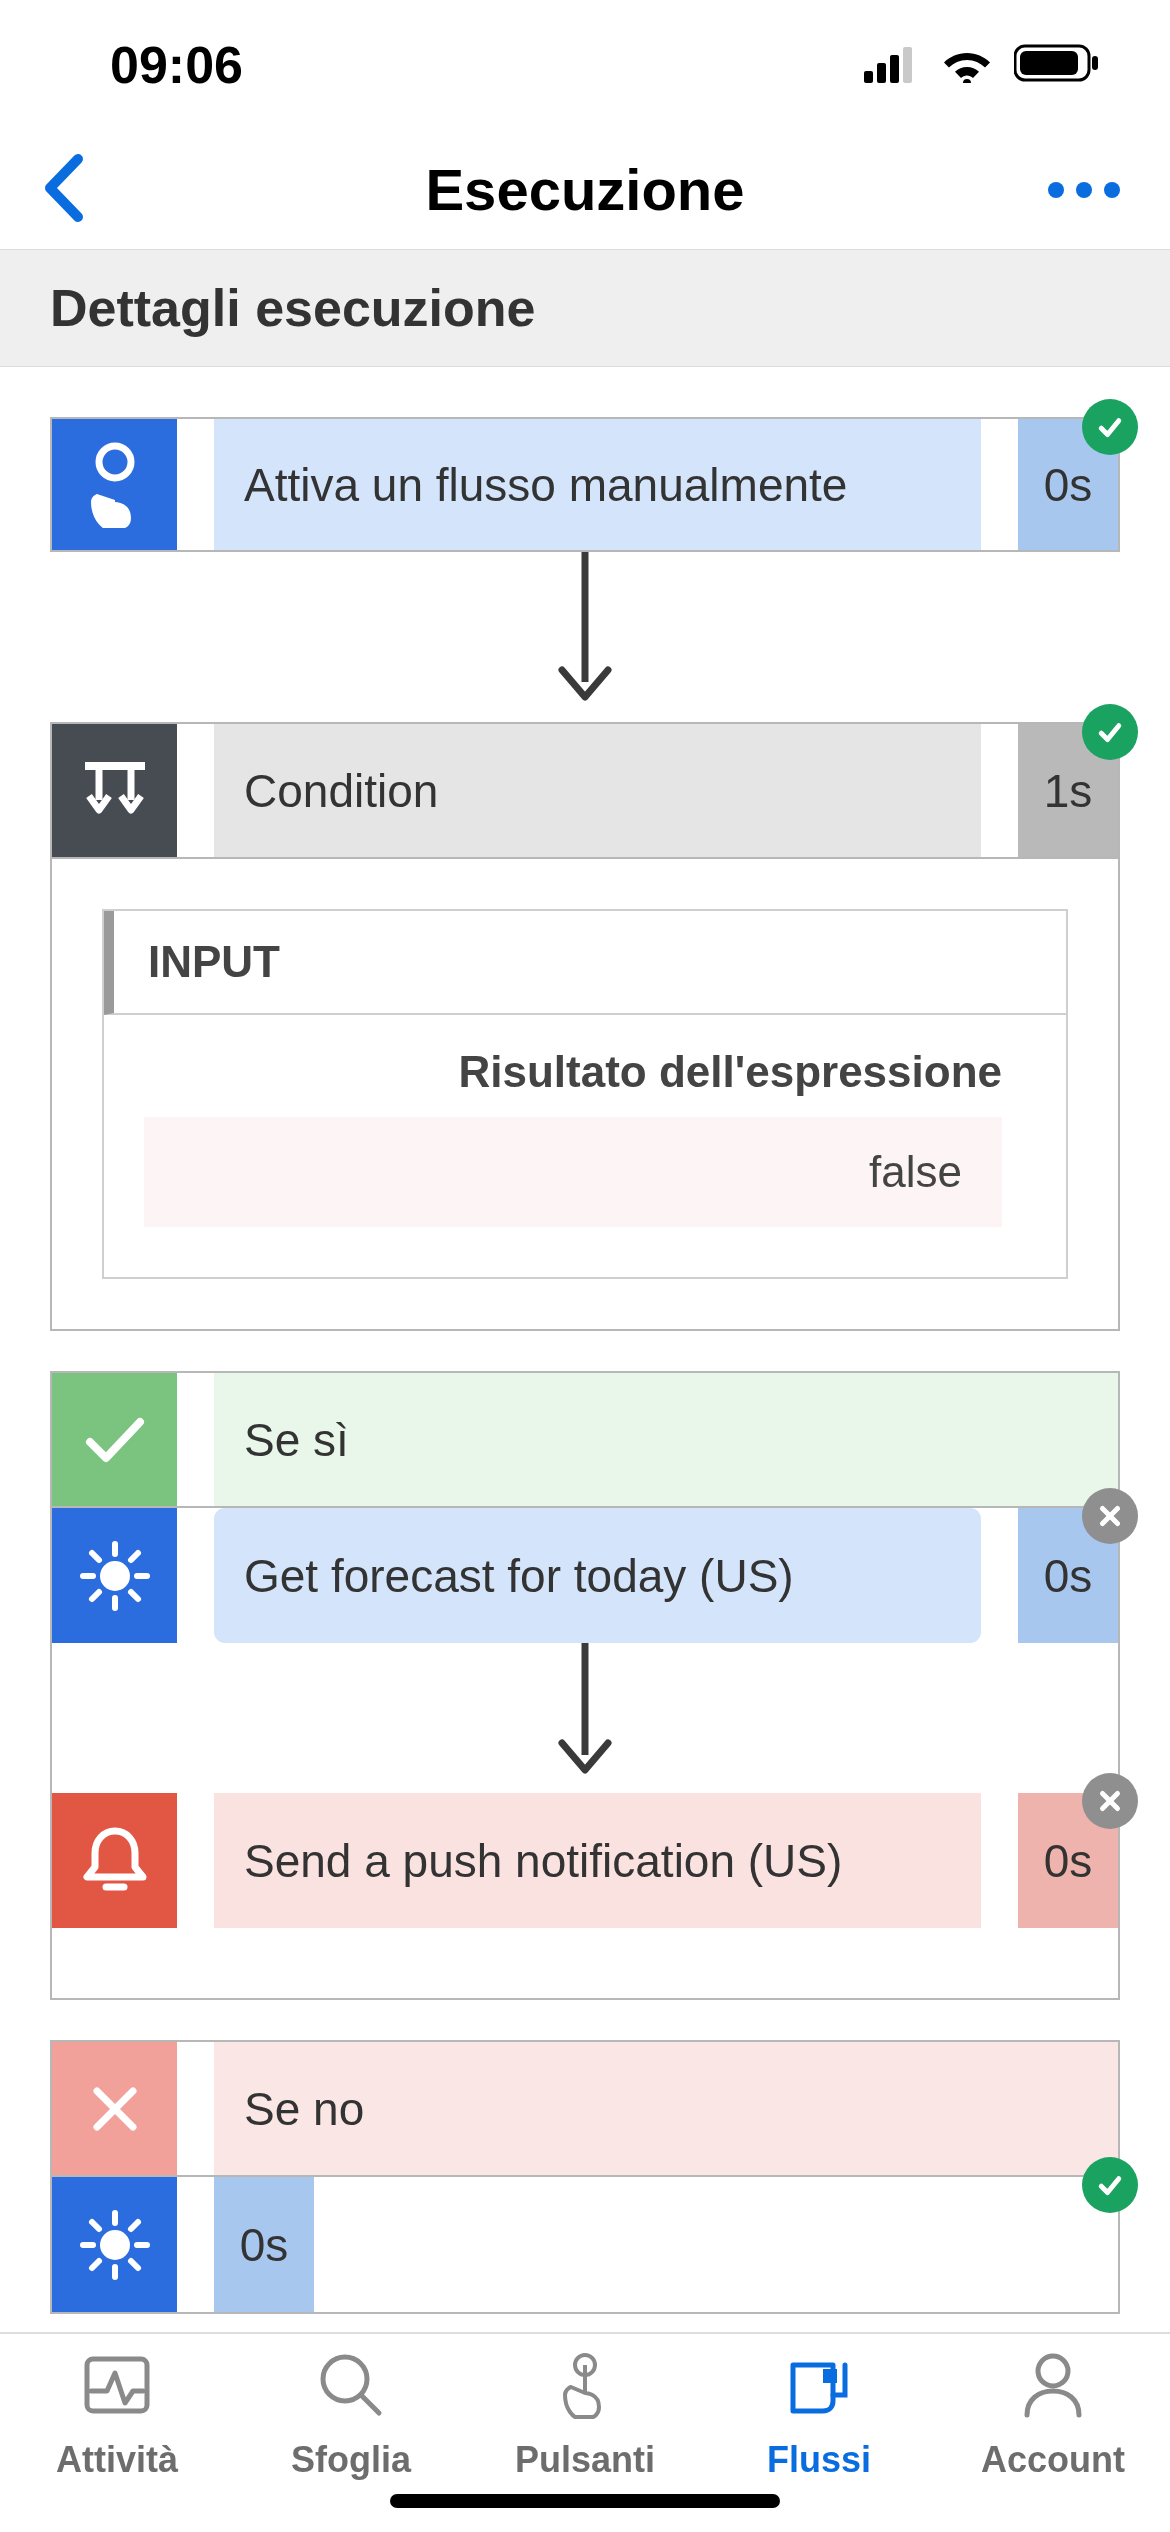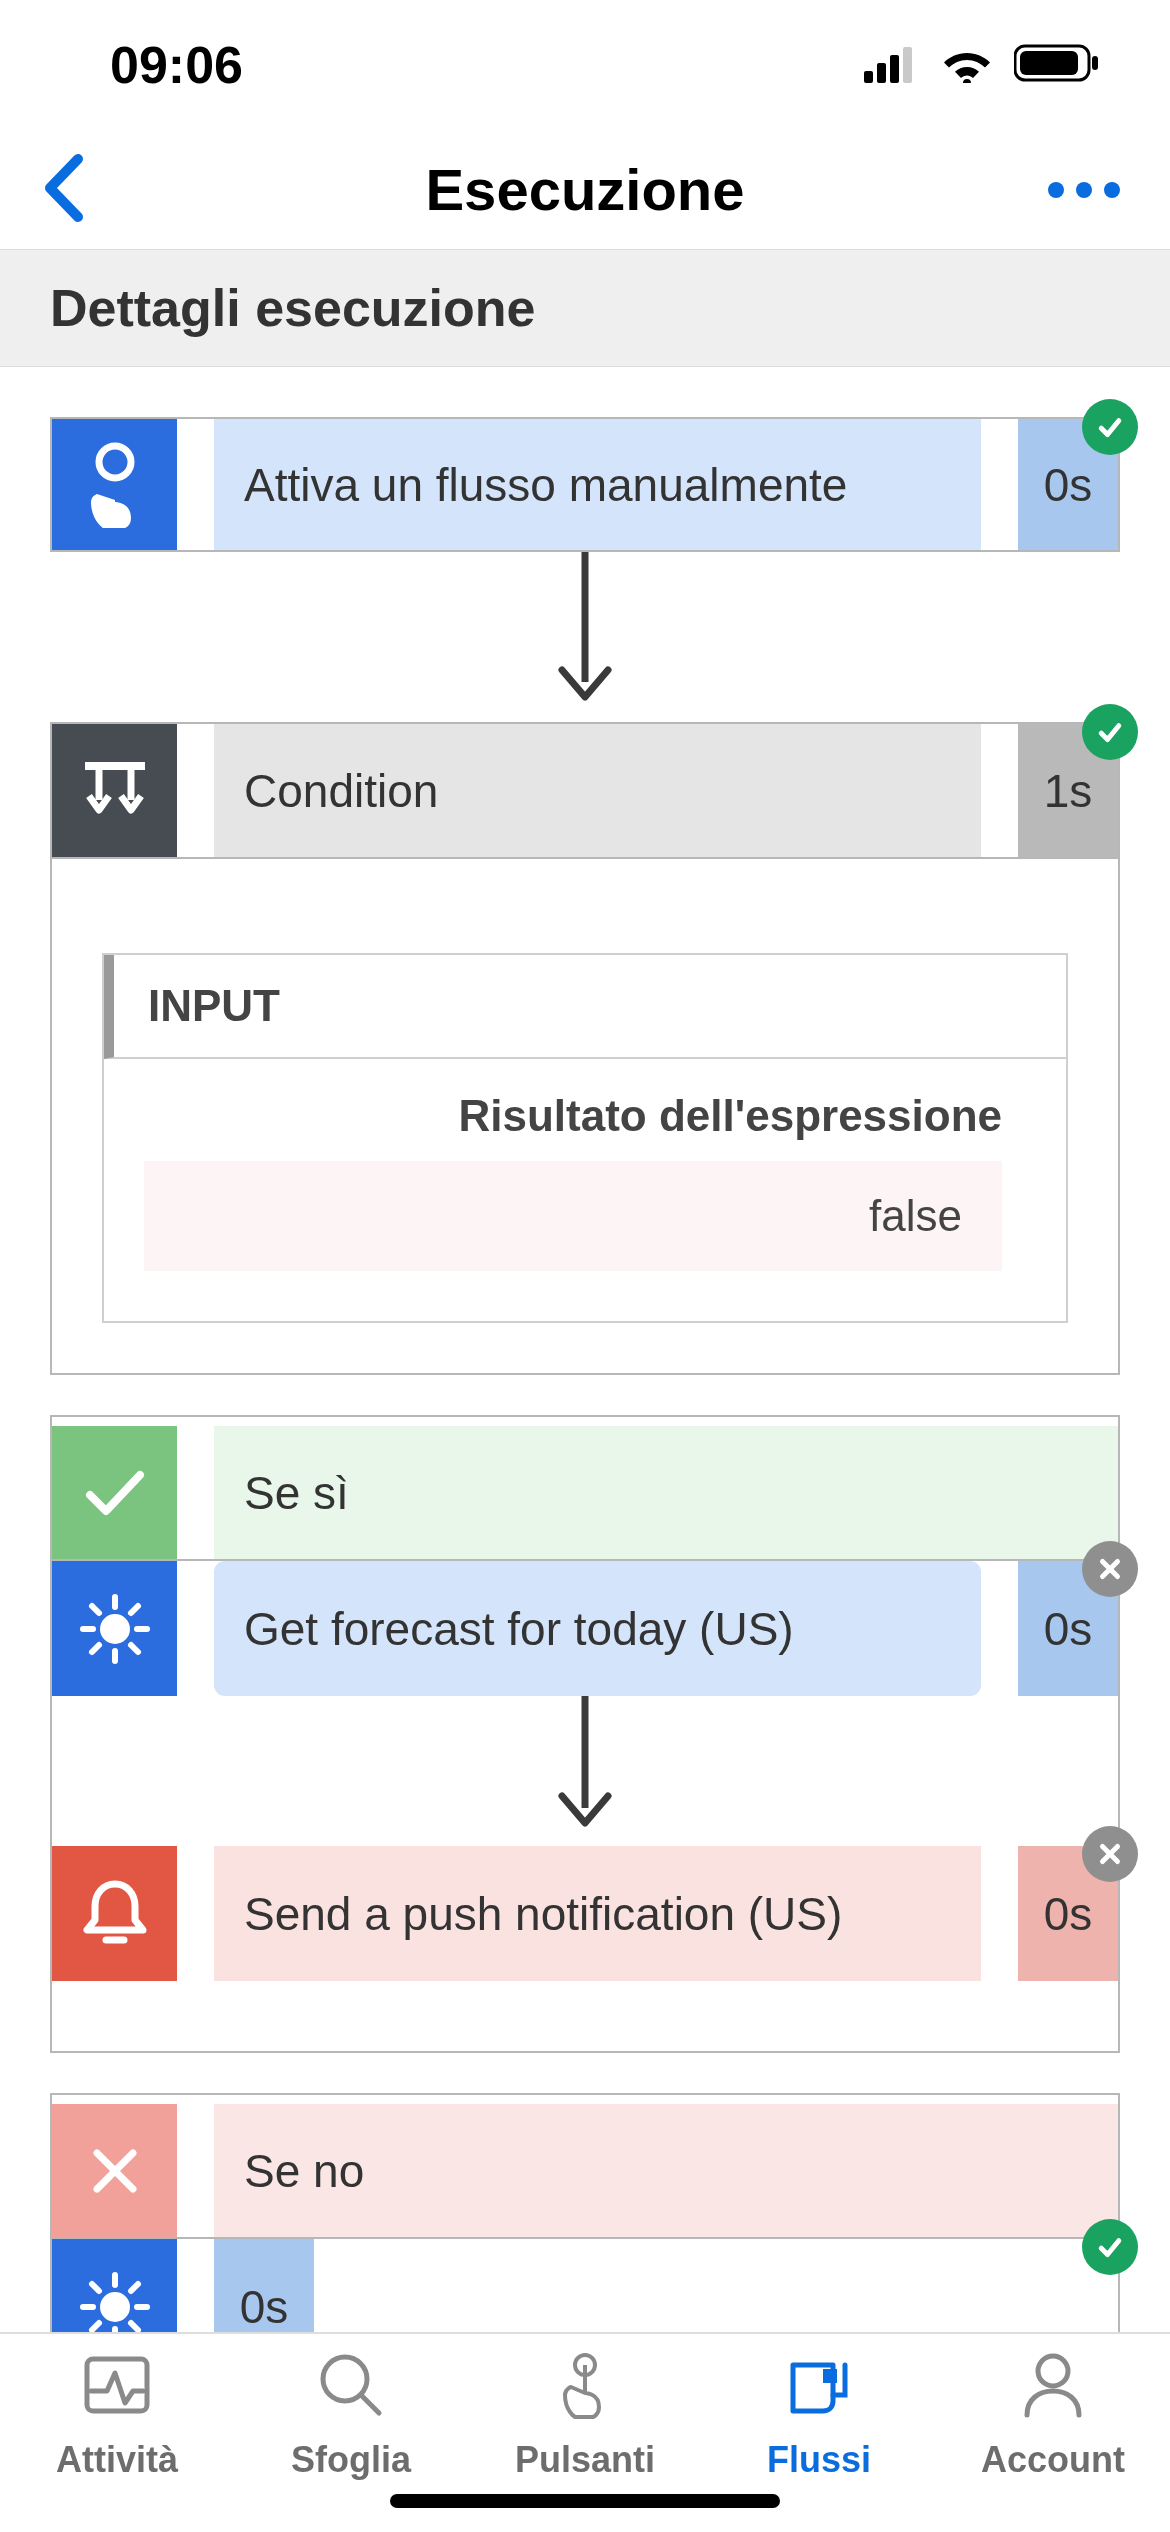--- a/index.html
+++ b/index.html
@@ -57,30 +57,30 @@
 .badge-gray  { background: #8f8f8f; }
 .badge svg { width: 30px; height: 30px; }
 
 
 .arrow { display: flex; justify-content: center; }
 .arrow svg { display: block; }
 
 
 .cond-group { border: 2px solid #b7b7b7; }
 .cond-group .step { border: none; border-bottom: 2px solid #b7b7b7; }
-.cond-body { padding: 50px; background: #fff; margin-top: 44px; }
+.cond-body { padding: 50px; background: #fff; }
 .input-panel { border: 2px solid #cfcfcf; }
 .input-header { border-bottom: 2px solid #cfcfcf; border-left: 10px solid #9a9a9a; padding: 26px 34px; font-size: 44px; font-weight: 800; color: #444; }
 .input-body { padding: 32px 64px 50px 40px; text-align: right; }
 .input-label { font-size: 44px; font-weight: 700; color: #444; margin-bottom: 20px; }
 .input-value { background: #fdf5f5; padding: 30px 40px; font-size: 44px; color: #444; }
 
 
 .branch { border: 2px solid #b7b7b7; margin-top: 40px; }
-.branch .step-yes, .branch .step-no { border: none; border-bottom: 2px solid #b7b7b7; margin-top: 9px; }
+.branch .step-yes, .branch .step-no { border: none; border-bottom: 2px solid #b7b7b7; }
 .branch-body { padding: 0; background: #fff; }
 .branch-body .step { border-left: none; border-right: none; border-top: none; }
 .branch-pad { height: 70px; }
 
 
 .tab-bar { position: absolute; bottom: 0; left: 0; right: 0; height: 200px; border-top: 2px solid #ddd; background: #fff; display: flex; }
 .tab { flex: 1; display: flex; flex-direction: column; align-items: center; justify-content: flex-start; padding-top: 11px; gap: 10px; }
 .tab-label { font-size: 36px; color: #6d6d6d; font-weight: 600; }
 .tab.active .tab-label { color: #0a6ddf; }
 .tab svg { width: 80px; height: 80px; }

